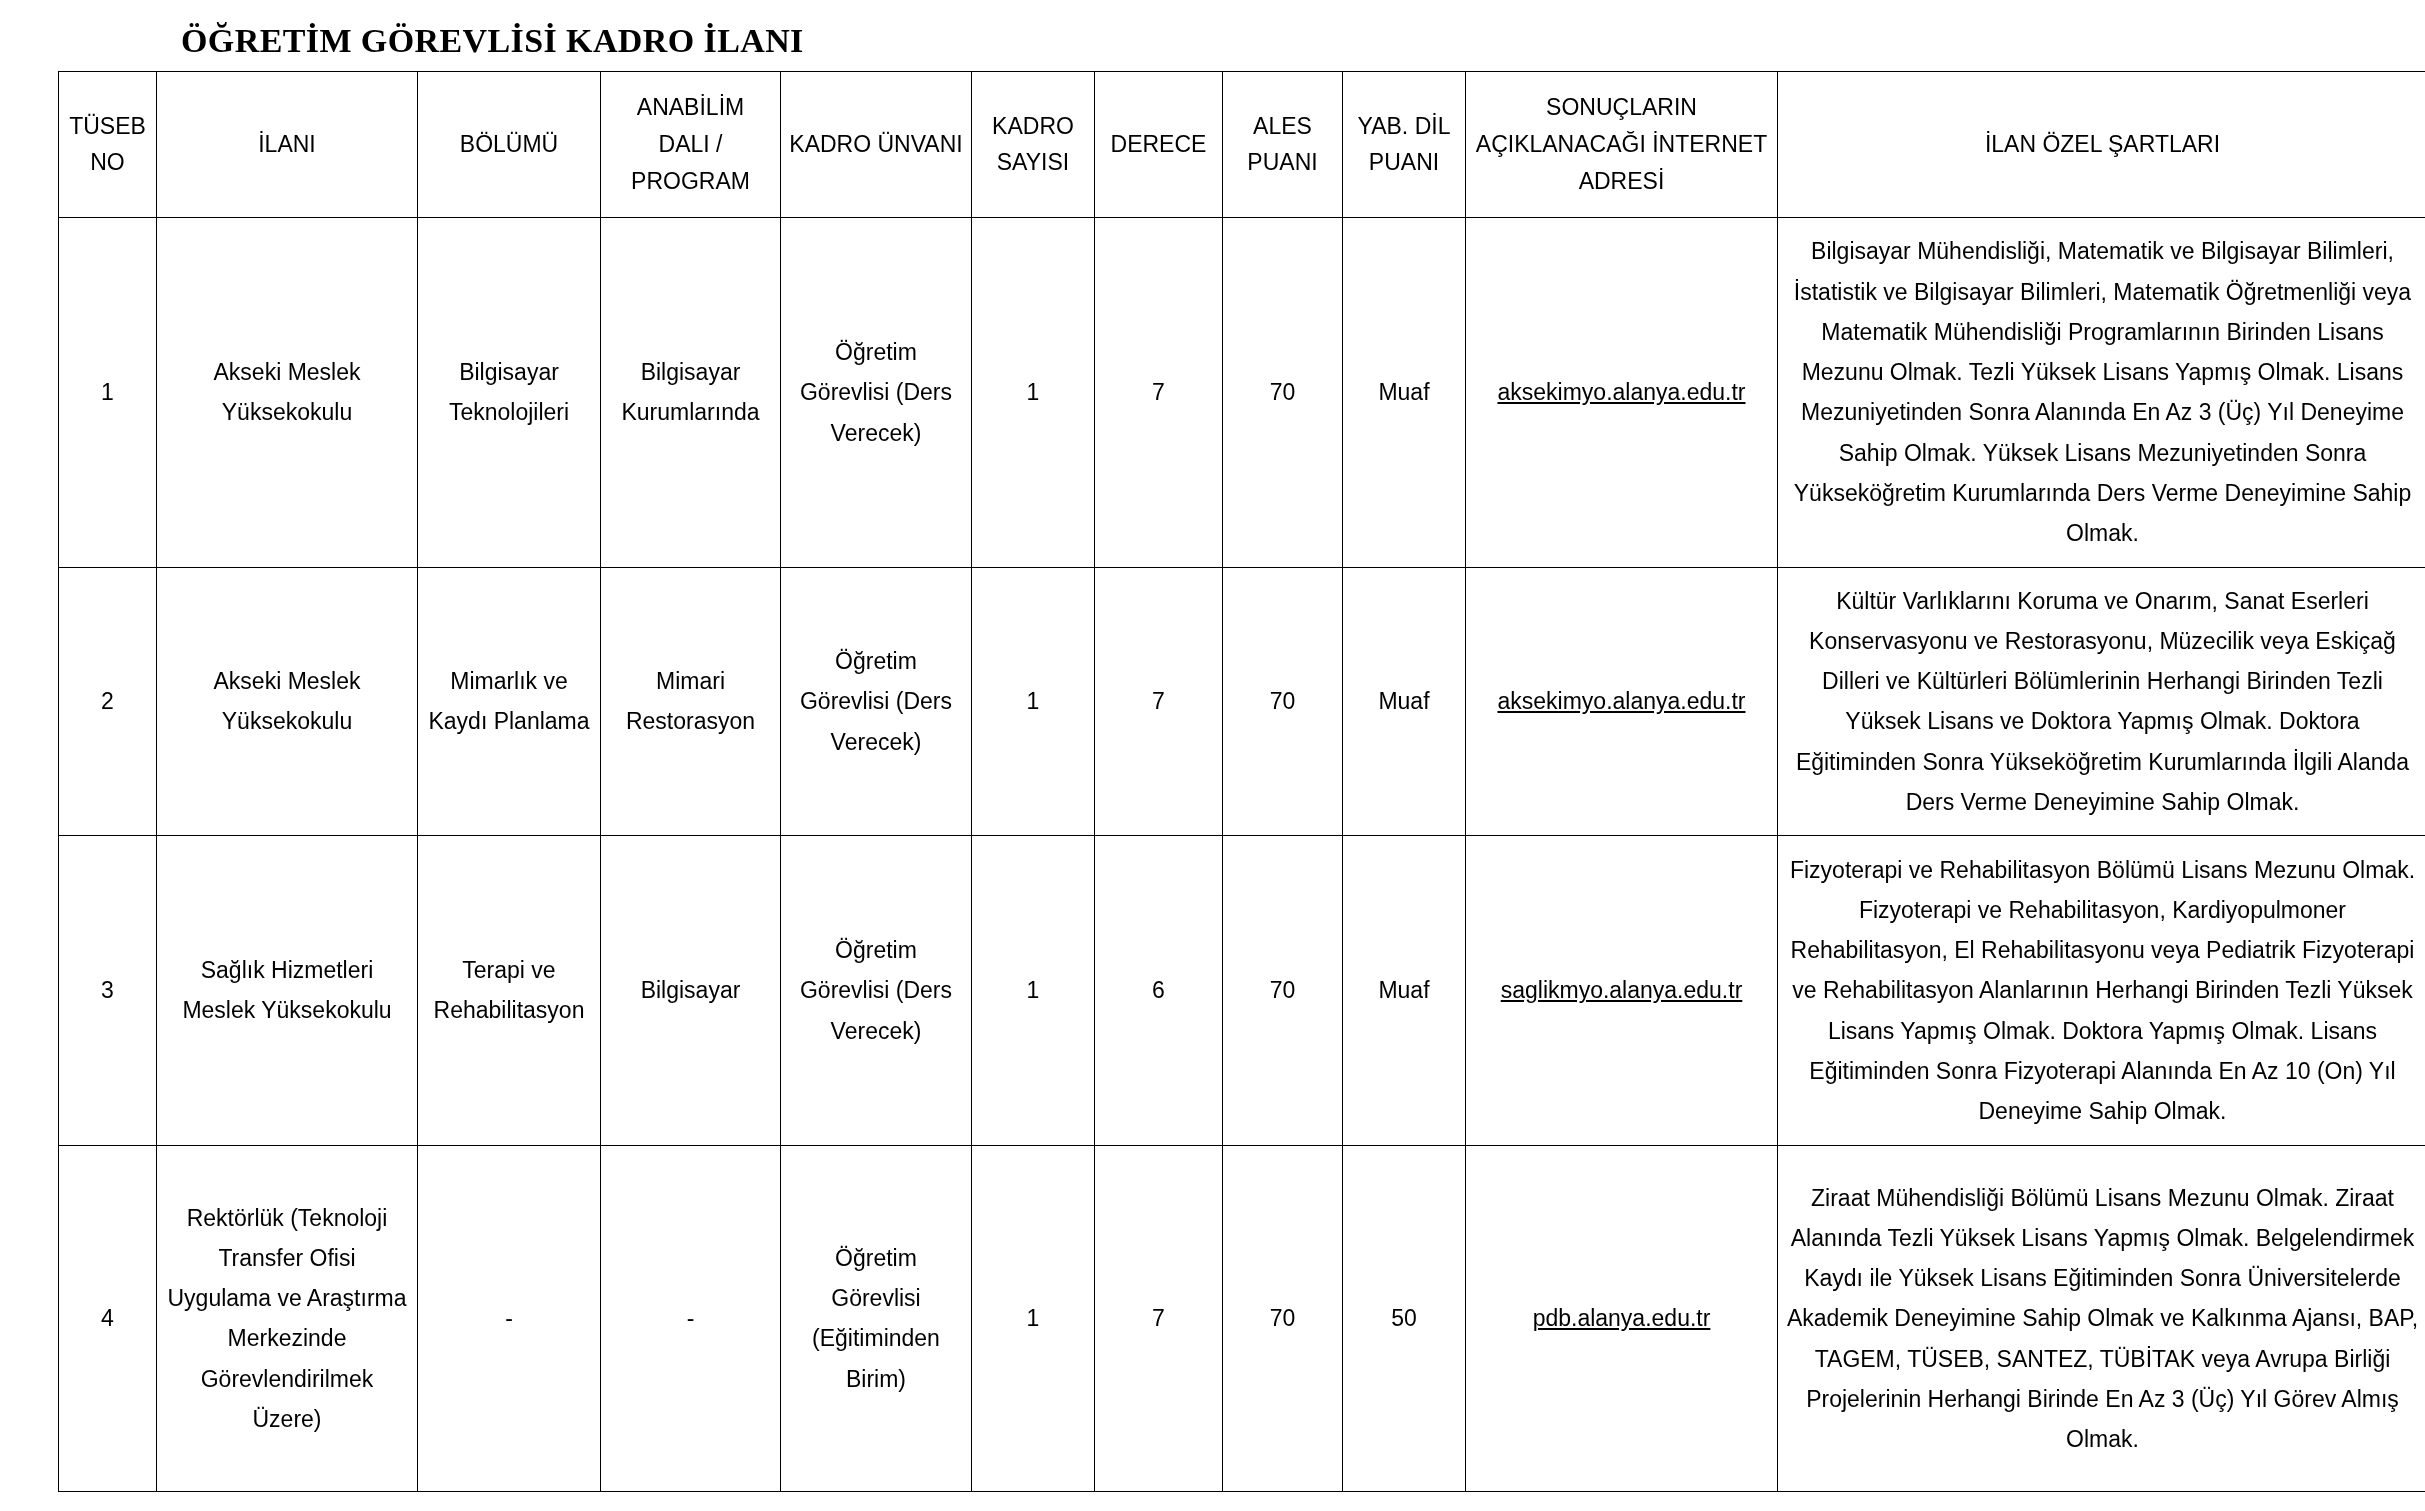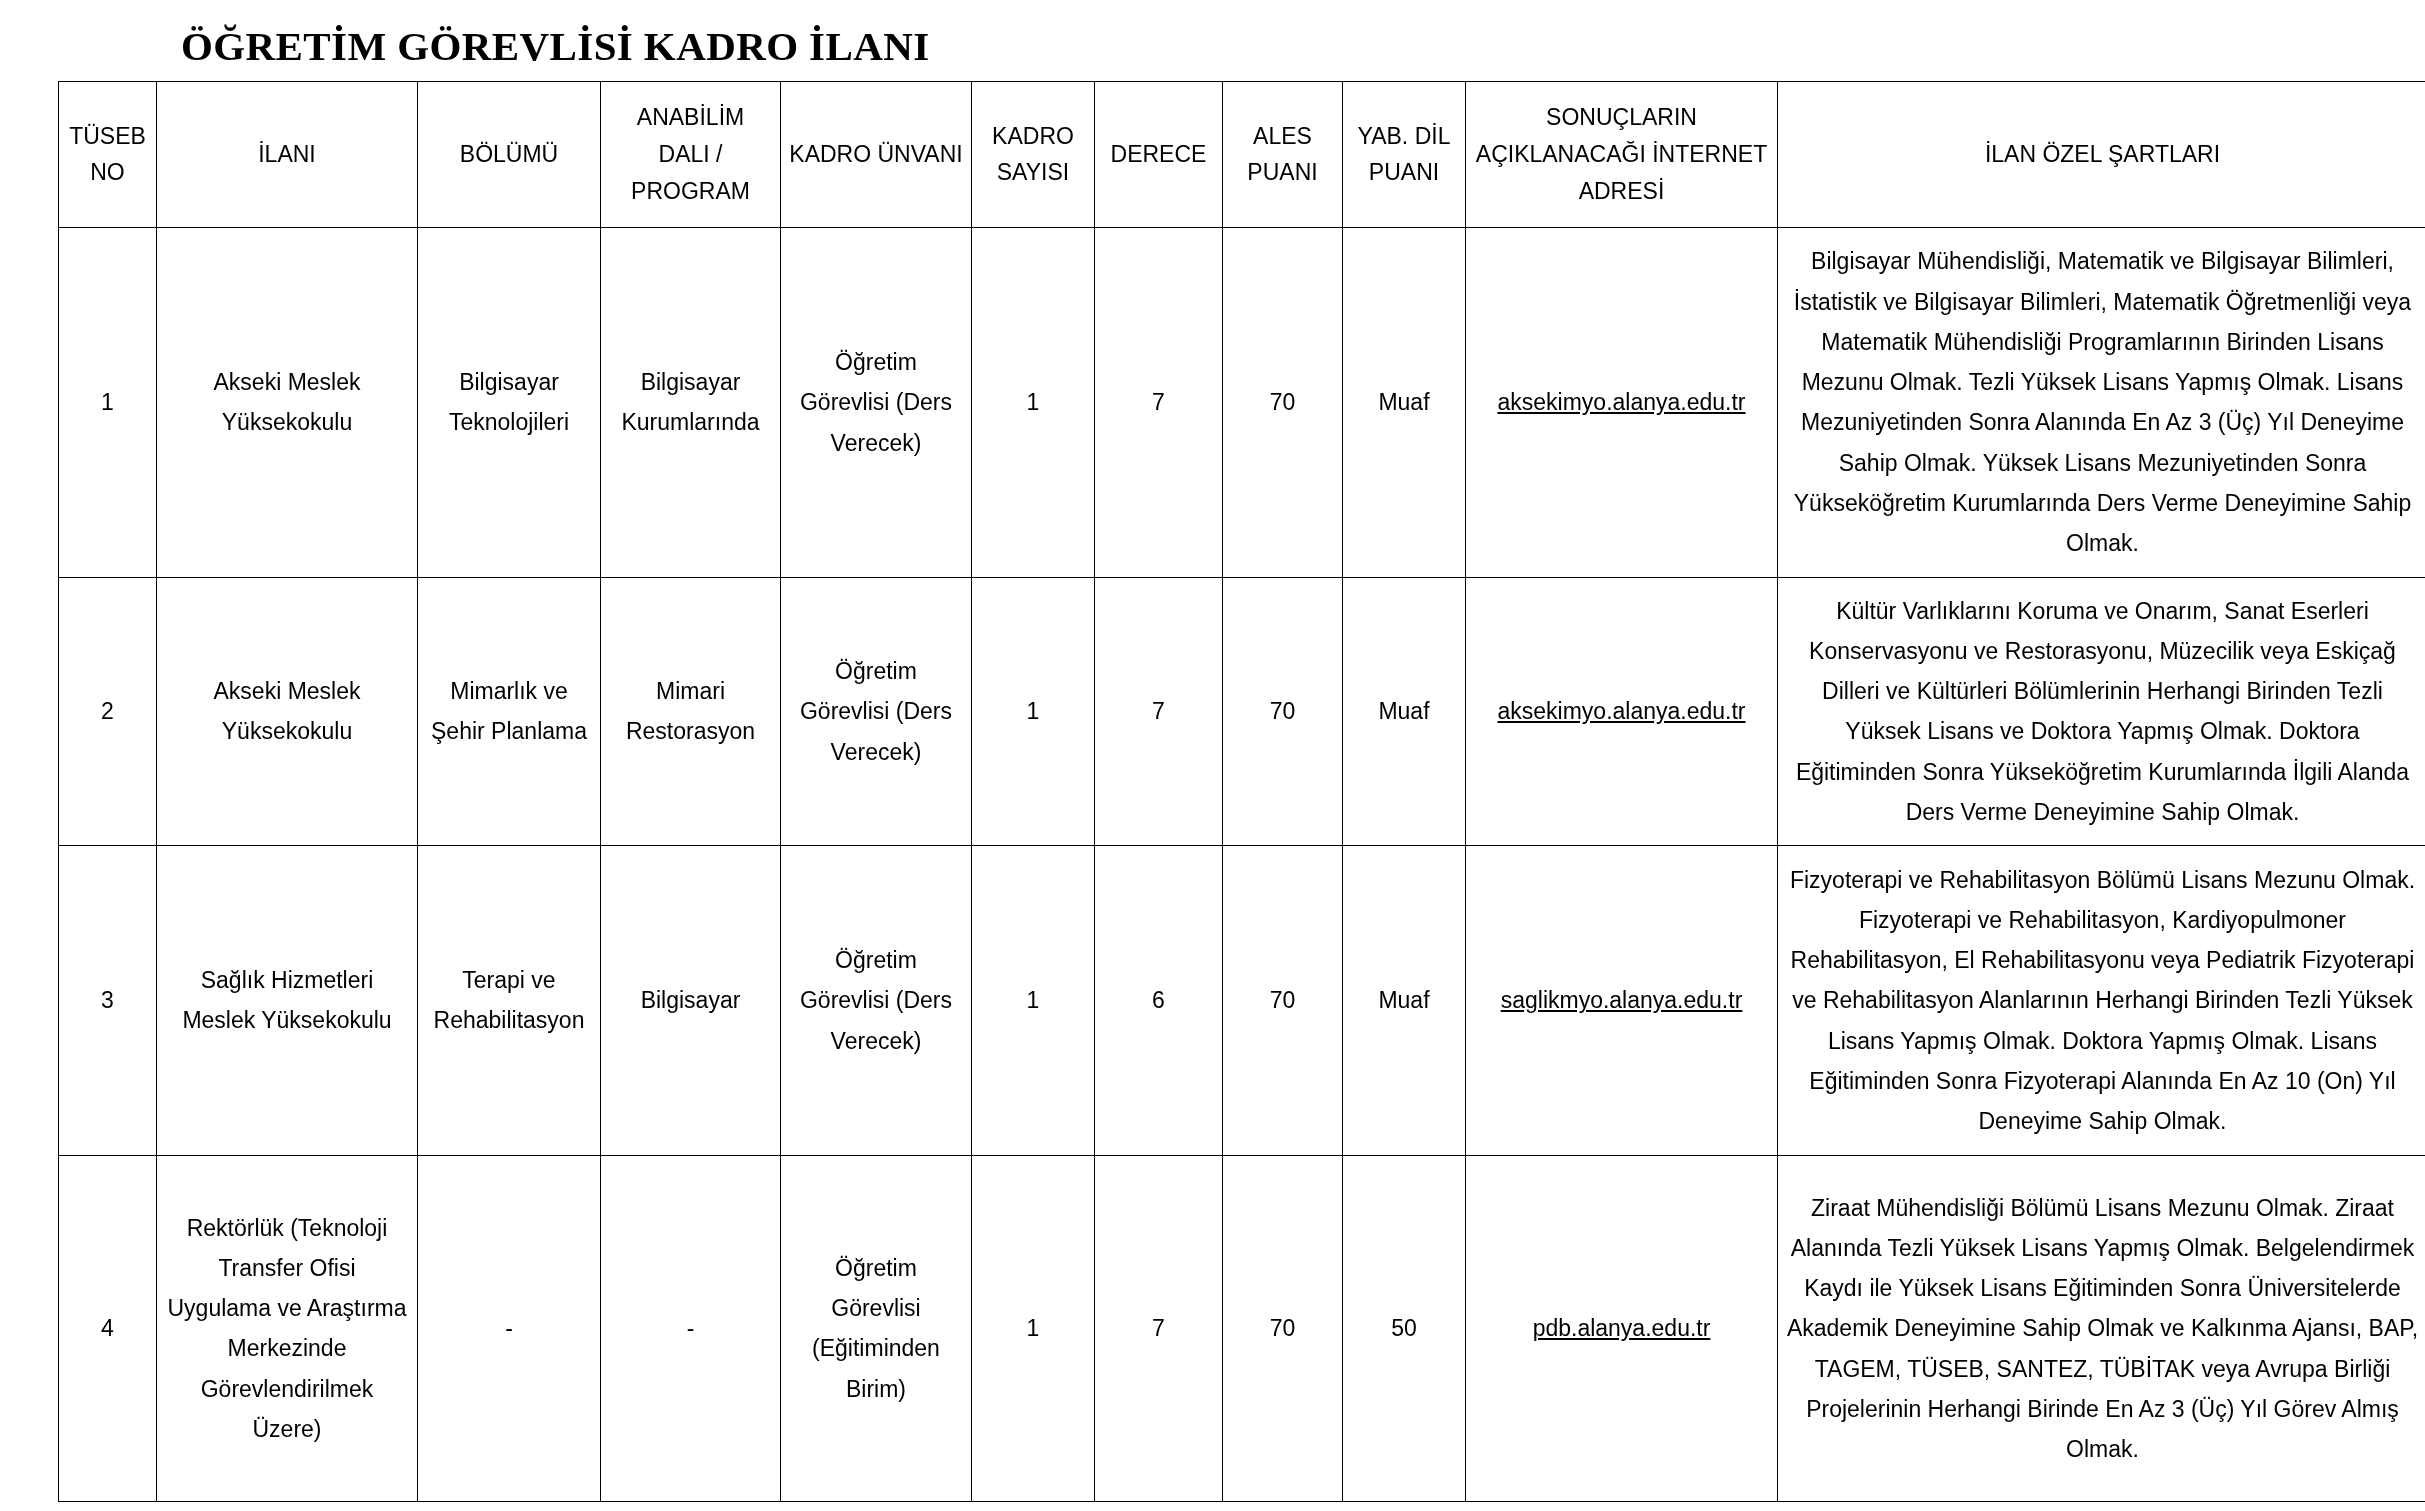--- a/index.html
+++ b/index.html
@@ -11,21 +11,21 @@
   }
   .page {
     width: 2426px;
     min-height: 1512px;
     box-sizing: border-box;
     padding: 14px 0 0 58px;
     background: #ffffff;
   }
   .doc-title {
     font-family: "Liberation Serif", serif;
-    font-size: 41px;
+    font-size: 34px;
     font-weight: 600;
     margin: 7.9px 0 11px 123px;
     letter-spacing: 0.4px;
   }
   table.kadro {
     border-collapse: collapse;
     table-layout: fixed;
     width: 2367px;
   }
   table.kadro th,
@@ -104,21 +104,21 @@
         <td>1</td>
         <td>7</td>
         <td>70</td>
         <td>Muaf</td>
         <td class="c-internet">aksekimyo.alanya.edu.tr</td>
         <td class="c-sartlar">Bilgisayar Mühendisliği, Matematik ve Bilgisayar Bilimleri, İstatistik ve Bilgisayar Bilimleri, Matematik Öğretmenliği veya Matematik Mühendisliği Programlarının Birinden Lisans Mezunu Olmak. Tezli Yüksek Lisans Yapmış Olmak. Lisans Mezuniyetinden Sonra Alanında En Az 3 (Üç) Yıl Deneyime Sahip Olmak. Yüksek Lisans Mezuniyetinden Sonra Yükseköğretim Kurumlarında Ders Verme Deneyimine Sahip Olmak.</td>
       </tr>
       <tr class="r2">
         <td>2</td>
         <td>Akseki Meslek Yüksekokulu</td>
-        <td>Mimarlık ve Şehir Planlama</td>
+        <td>Mimarlık ve Kaydı Planlama</td>
         <td>Mimari Restorasyon</td>
         <td>Öğretim Görevlisi (Ders Verecek)</td>
         <td>1</td>
         <td>7</td>
         <td>70</td>
         <td>Muaf</td>
         <td class="c-internet">aksekimyo.alanya.edu.tr</td>
         <td class="c-sartlar">Kültür Varlıklarını Koruma ve Onarım, Sanat Eserleri Konservasyonu ve Restorasyonu, Müzecilik veya Eskiçağ Dilleri ve Kültürleri Bölümlerinin Herhangi Birinden Tezli Yüksek Lisans ve Doktora Yapmış Olmak. Doktora Eğitiminden Sonra Yükseköğretim Kurumlarında İlgili Alanda Ders Verme Deneyimine Sahip Olmak.</td>
       </tr>
       <tr class="r3">

